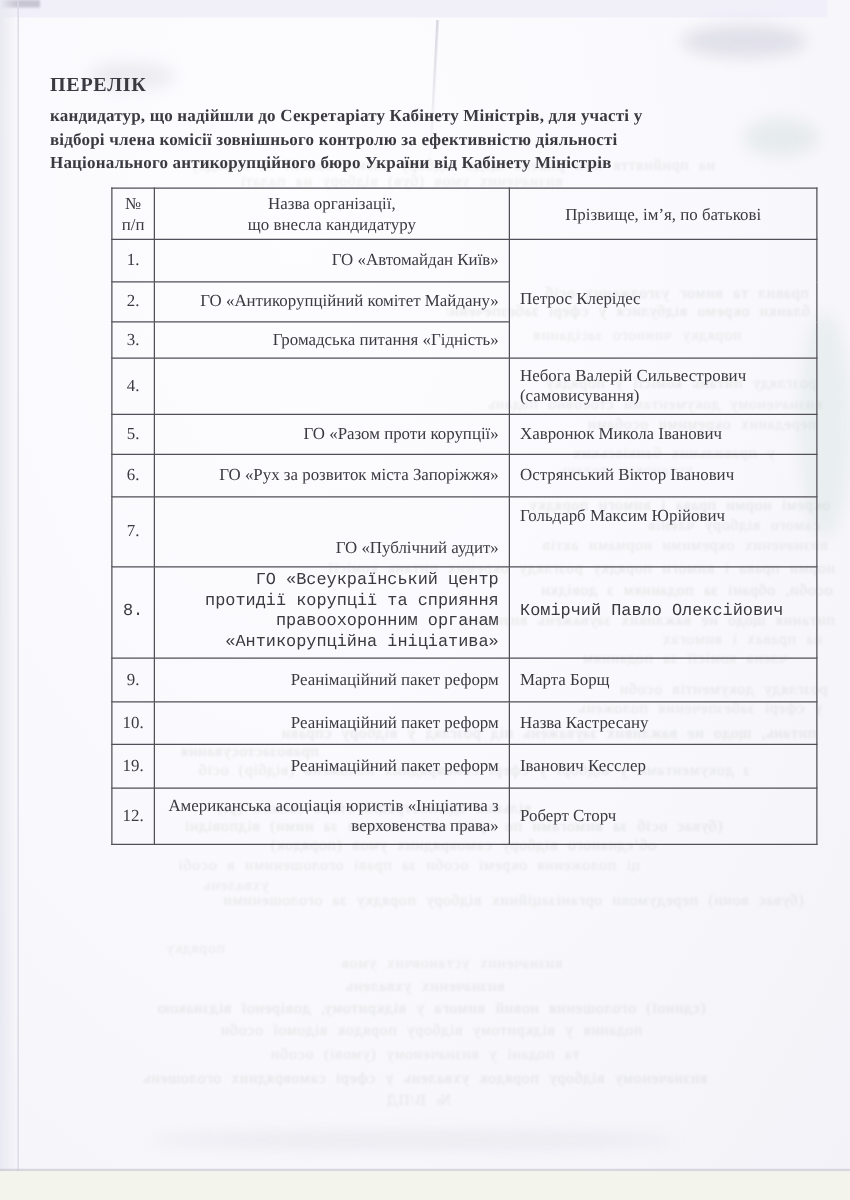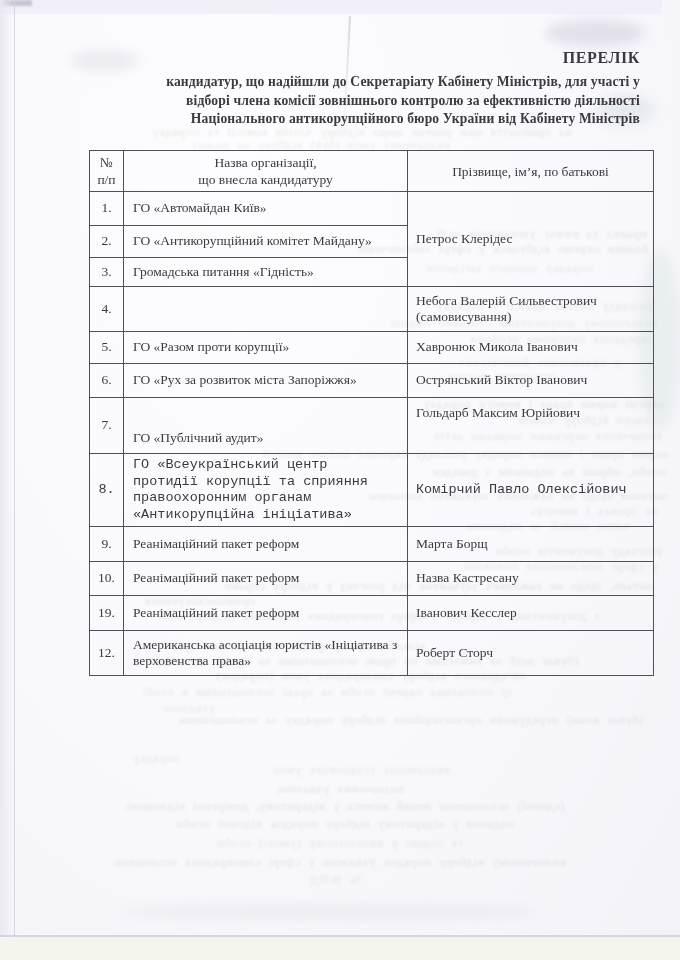--- a/index.html
+++ b/index.html
@@ -33,37 +33,37 @@
   .smudge.s5{left:120px;top:905px;width:420px;height:14px;background:rgba(175,175,190,.15);}
   
   .bleed{position:absolute;inset:0;z-index:1;}
   .bleed-line{
     position:absolute;transform:scaleX(-1);filter:blur(.8px);
     color:var(--bleed,#c7cfc8);font-size:12.5px;line-height:13px;
     white-space:nowrap;overflow:hidden;letter-spacing:.6px;word-spacing:4px;
   }
   
   .content{position:absolute;inset:0;z-index:3;color:var(--ink,#3c3a41);}
-  .title-block{position:absolute;left:40px;top:49px;width:600px;text-align:right;}
+  .title-block{position:absolute;left:40px;top:60px;width:600px;text-align:left;}
   .doc-title{margin:0 0 6px 0;font-size:16px;font-weight:bold;letter-spacing:.6px;color:var(--ink,#3c3a41);}
   .doc-subtitle{font-size:13.6px;font-weight:bold;line-height:18.6px;white-space:pre-line;letter-spacing:.15px;}
   table.candidates{
     position:absolute;left:89px;top:150px;width:564px;
     border-collapse:collapse;table-layout:fixed;background:transparent;
   }
   .candidates col.c-num{width:34px;}
   .candidates col.c-org{width:284px;}
   .candidates col.c-name{width:246px;}
   .candidates th,.candidates td{
     border:1px solid #514f57;font-size:13.5px;color:var(--ink,#3c3a41);
     vertical-align:middle;font-weight:normal;line-height:16.5px;
   }
   .candidates th{height:36px;text-align:center;white-space:pre-line;padding:2px 4px;line-height:17px;}
   .candidates td.num{text-align:center;padding:2px 2px;}
-  .candidates td.org{text-align:left;padding:3px 8px 3px 9px;}
+  .candidates td.org{text-align:right;padding:3px 8px 3px 9px;}
   .candidates td.name{text-align:left;padding:3px 6px 3px 8px;}
   
   .candidates tbody tr:nth-child(1) td{height:27px;}
   .candidates tbody tr:nth-child(2) td{height:25px;}
   .candidates tbody tr:nth-child(3) td{height:22px;}
   .candidates tbody tr:nth-child(4) td{height:38px;}
   .candidates tbody tr:nth-child(5) td{height:25px;}
   .candidates tbody tr:nth-child(6) td{height:27px;}
   .candidates tbody tr:nth-child(7) td{height:45px;}
   .candidates tbody tr:nth-child(8) td{height:62px;font-family:Liberation Mono, monospace;}

